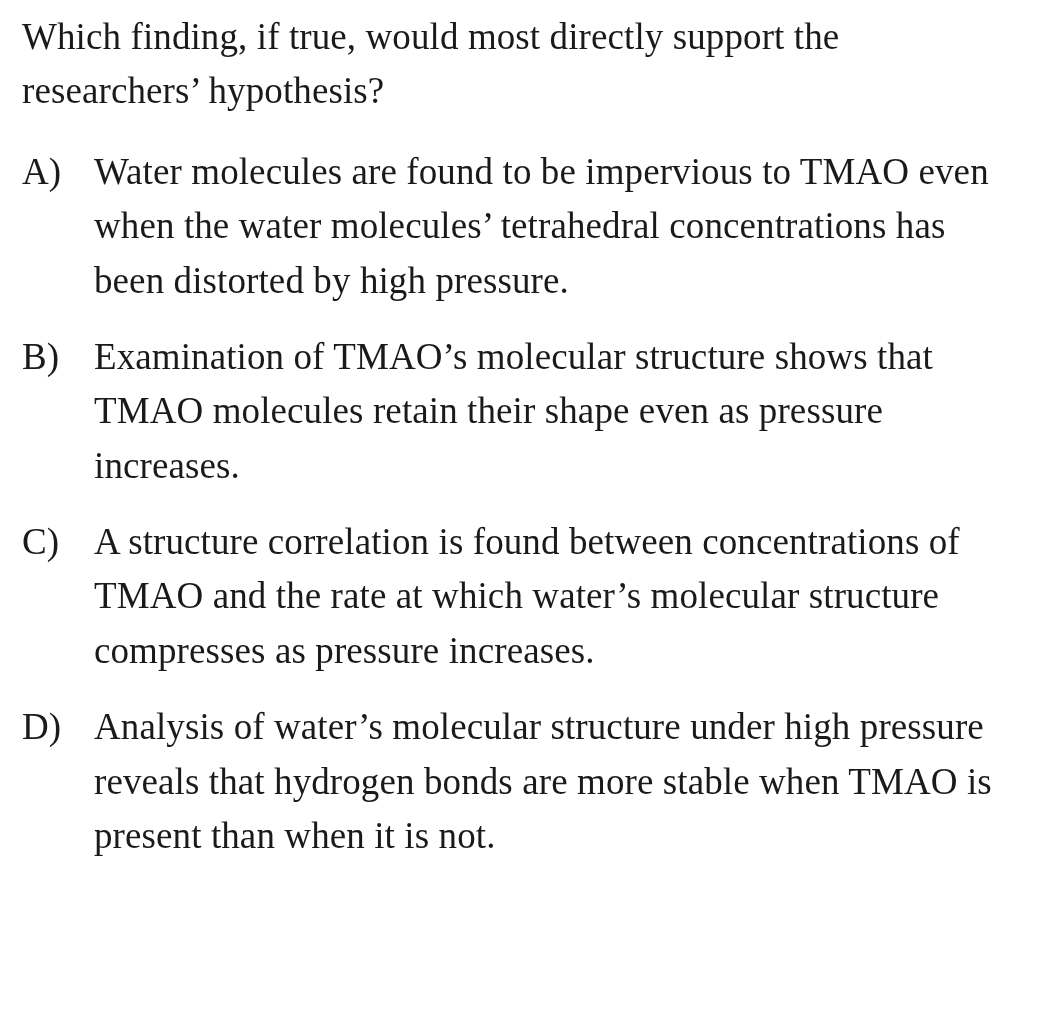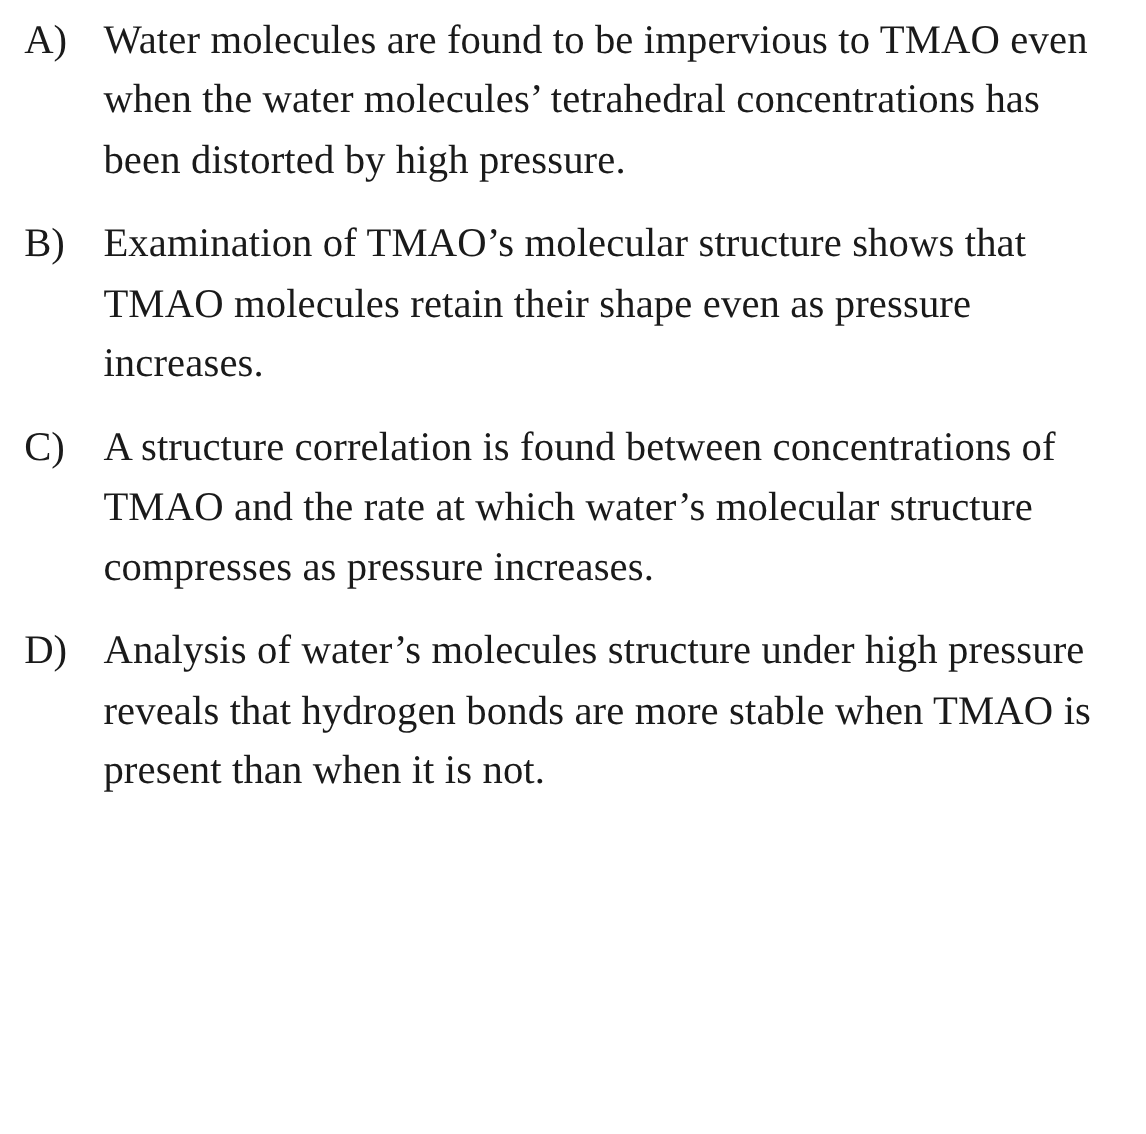--- a/index.html
+++ b/index.html
@@ -48,37 +48,38 @@
     font-size: 37px;
     line-height: 1.47;
     letter-spacing: 0.1px;
   }
 </style>
 </head>
 <body>
 
 <div class="page">
 
+  <p class="question-stem">Which finding, if true, would most directly support the researchers’ hypothesis?</p>
 
   <ul class="choices">
 
     <li class="choice">
       <span class="choice-letter">A)</span>
       <span class="choice-text">Water molecules are found to be impervious to TMAO even when the water molecules’ tetrahedral concentrations has been distorted by high pressure.</span>
     </li>
 
     <li class="choice">
       <span class="choice-letter">B)</span>
       <span class="choice-text">Examination of TMAO’s molecular structure shows that TMAO molecules retain their shape even as pressure increases.</span>
     </li>
 
     <li class="choice">
       <span class="choice-letter">C)</span>
       <span class="choice-text">A structure correlation is found between concentrations of TMAO and the rate at which water’s molecular structure compresses as pressure increases.</span>
     </li>
 
     <li class="choice">
       <span class="choice-letter">D)</span>
-      <span class="choice-text">Analysis of water’s molecules structure under high pressure reveals that hydrogen bonds are more stable when TMAO is present than when it is not.</span>
+      <span class="choice-text">Analysis of water’s molecular structure under high pressure reveals that hydrogen bonds are more stable when TMAO is present than when it is not.</span>
     </li>
 
   </ul>
 </div>
 
 </body></html>

